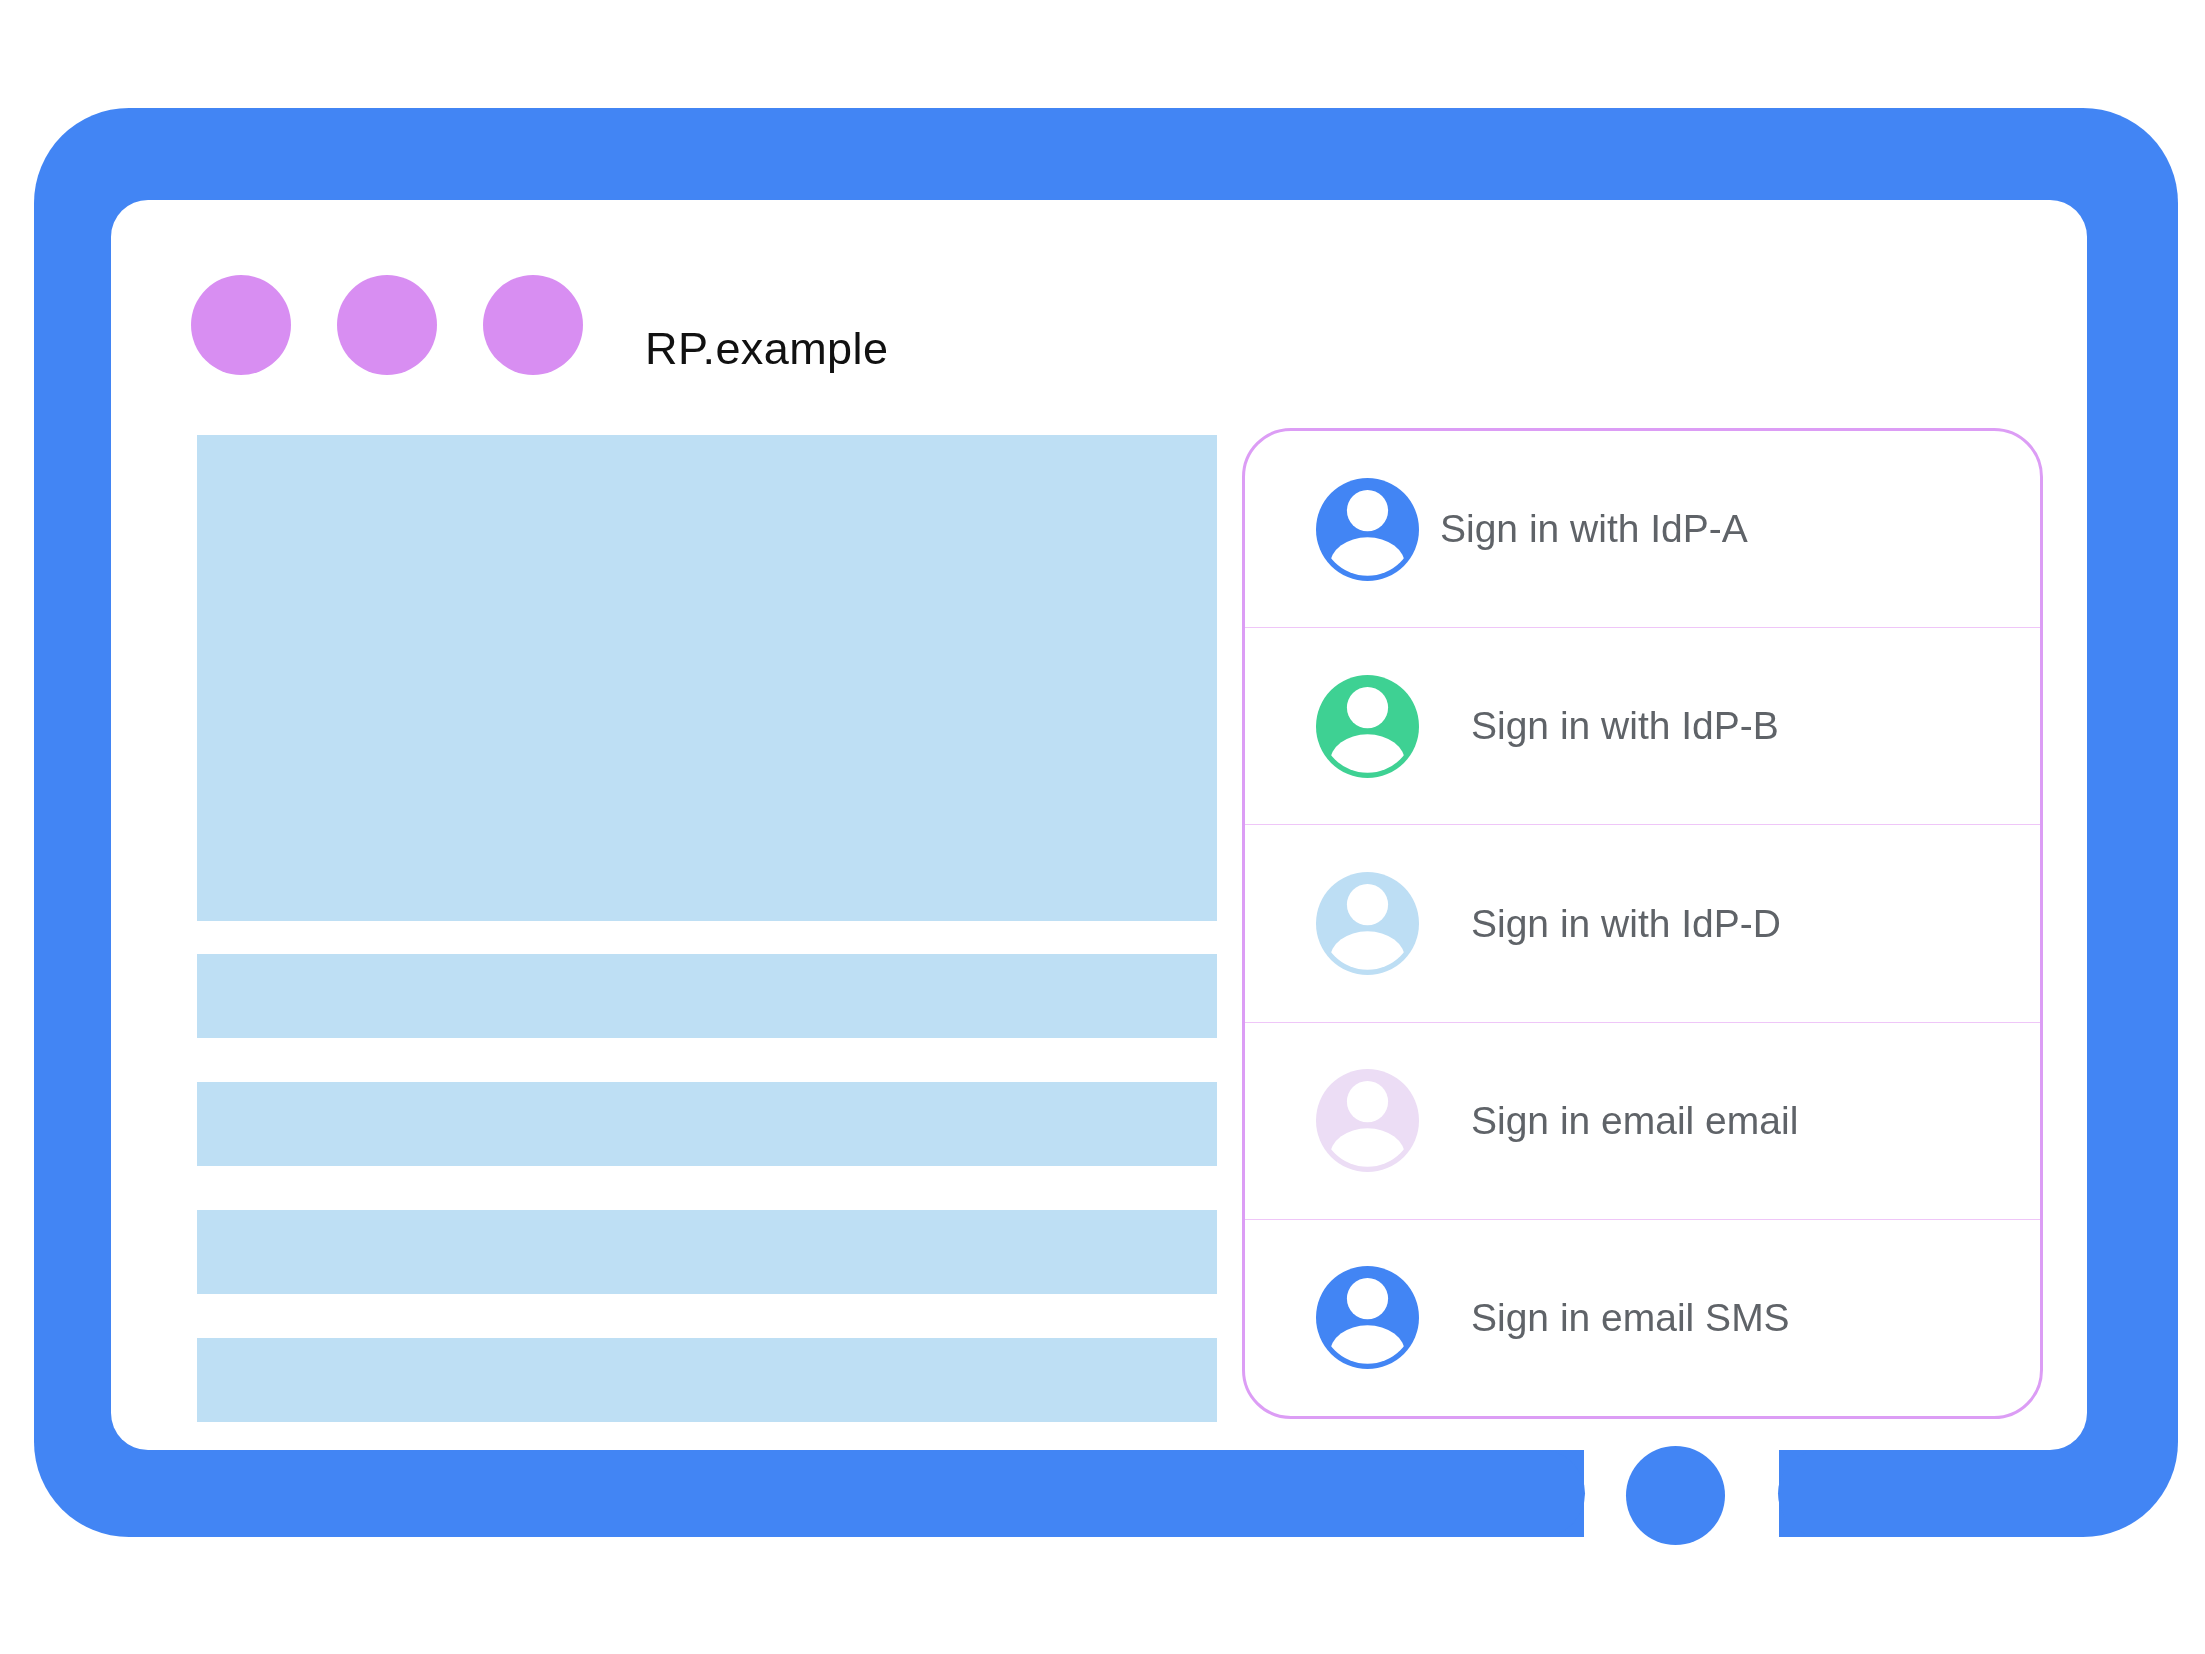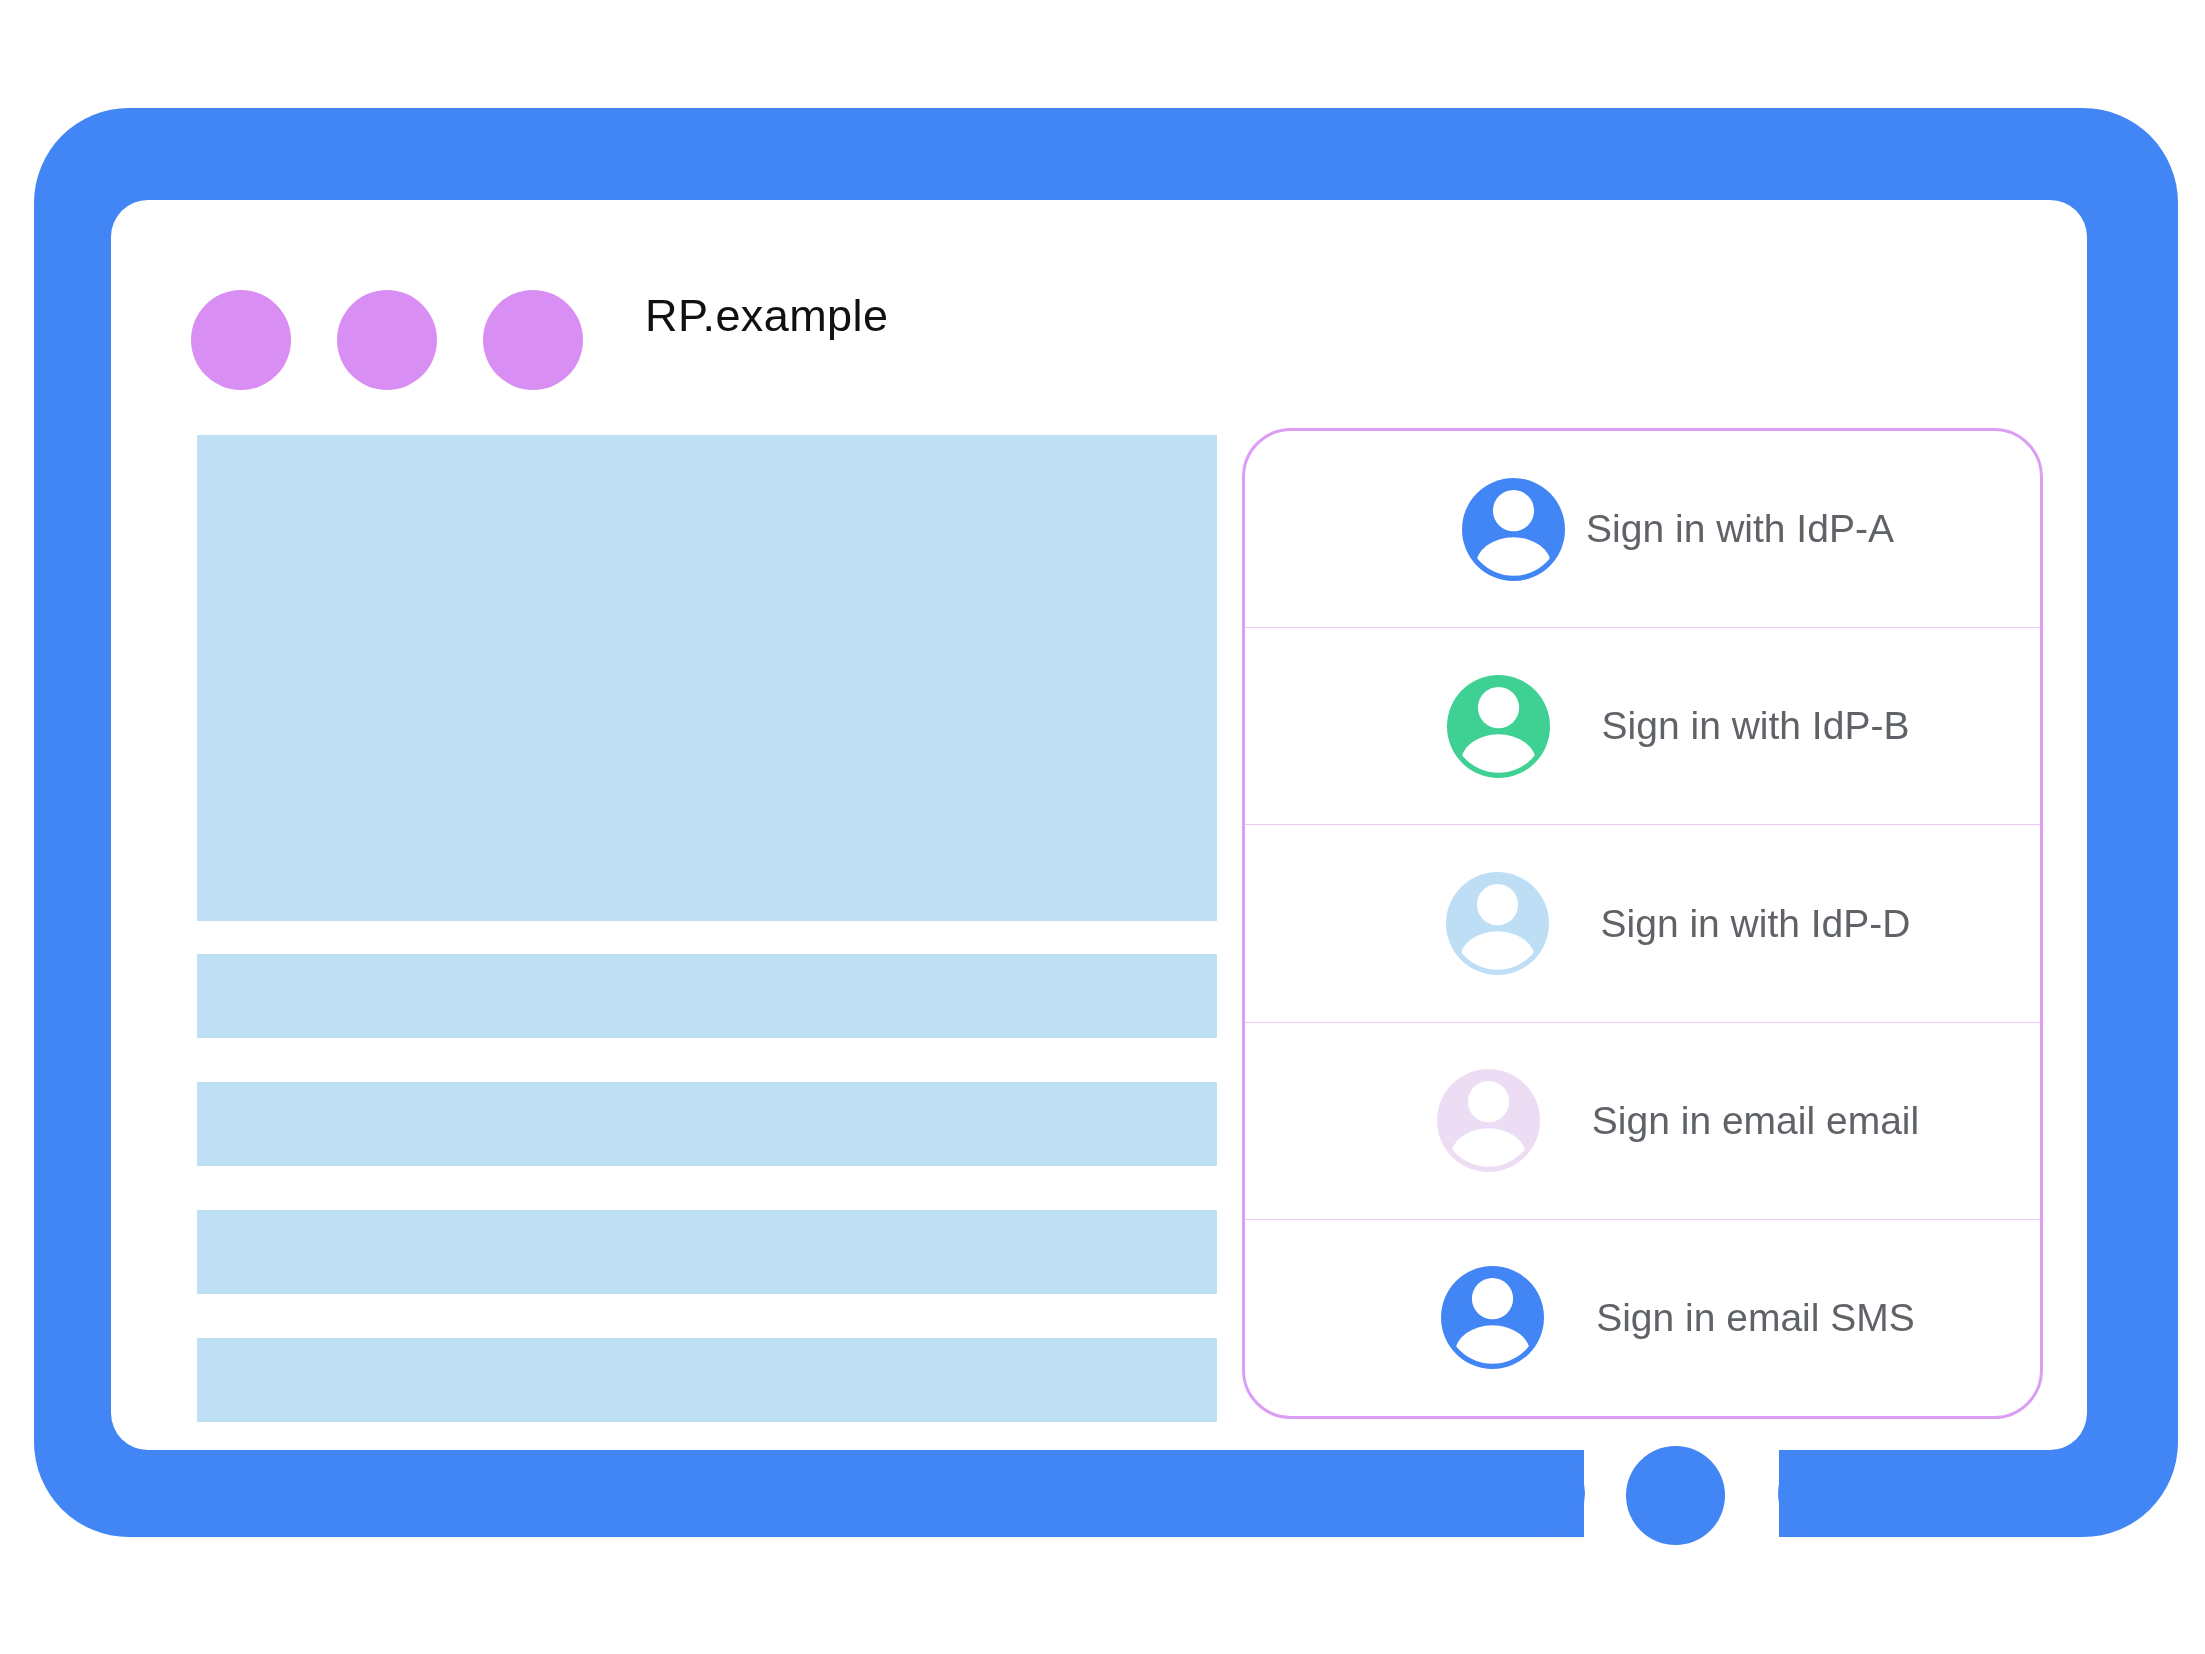--- a/index.html
+++ b/index.html
@@ -49,24 +49,24 @@
     position: absolute;
     left: 1592px; top: 1338px;
     width: 99px; height: 99px;
     border-radius: 50%;
     background: var(--frame, #4285f4);
   }
 
   
   .chrome-bar {
     position: absolute;
-    left: 80px; top: 90px;
+    left: 80px; top: 74px;
     height: 101px;
     display: flex;
-    align-items: flex-start;
+    align-items: flex-end;
   }
   .window-dot {
     width: 100px; height: 100px;
     border-radius: 50%;
     background: var(--window_dot, #d88ef2);
     margin-right: 46px;
     flex: none;
   }
   .page-title {
     margin-left: 16px;
@@ -103,21 +103,20 @@
     display: flex;
     flex-direction: column;
     overflow: hidden;
   }
   .signin-row {
     flex: 1 1 0;
     display: flex;
     align-items: center;
     padding-left: 71px;
     cursor: pointer;
-    justify-content: center;
   }
   .signin-row + .signin-row {
     border-top: 1.8px solid var(--row_separator, #efc6f8);
     gap: 31px;
   }
   .avatar {
     width: 103px; height: 103px;
     flex: none;
     display: block;
   }

